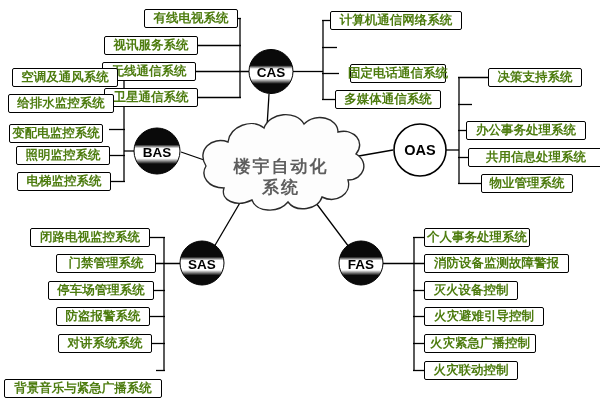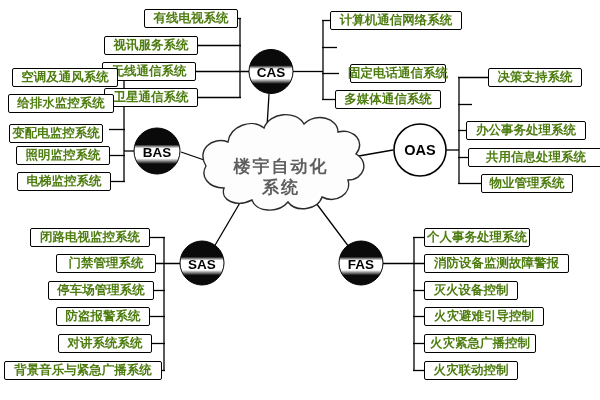--- a/index.html
+++ b/index.html
@@ -144,21 +144,21 @@
   <div class="box" style="left:488px;top:68px;width:94px">决策支持系统</div>
   <div class="box" style="left:466px;top:121px;width:120px">办公事务处理系统</div>
   <div class="box" style="left:468px;top:148px;width:136px">共用信息处理系统</div>
   <div class="box" style="left:481px;top:174px;width:92px">物业管理系统</div>
 
   <div class="box" style="left:30px;top:228px;width:120px">闭路电视监控系统</div>
   <div class="box" style="left:56px;top:254px;width:100px">门禁管理系统</div>
   <div class="box" style="left:48px;top:281px;width:106px">停车场管理系统</div>
   <div class="box" style="left:56px;top:307px;width:94px">防盗报警系统</div>
   <div class="box" style="left:58px;top:334px;width:94px">对讲系统系统</div>
-  <div class="box" style="left:4px;top:361px;width:158px">背景音乐与紧急广播系统</div>
+  <div class="box" style="left:4px;top:379px;width:158px">背景音乐与紧急广播系统</div>
 
   <div class="box" style="left:424px;top:228px;width:106px">个人事务处理系统</div>
   <div class="box" style="left:424px;top:254px;width:145px">消防设备监测故障警报</div>
   <div class="box" style="left:424px;top:281px;width:94px">灭火设备控制</div>
   <div class="box" style="left:424px;top:307px;width:120px">火灾避难引导控制</div>
   <div class="box" style="left:424px;top:334px;width:112px">火灾紧急广播控制</div>
   <div class="box" style="left:424px;top:361px;width:94px">火灾联动控制</div>
 
 </div>
 

